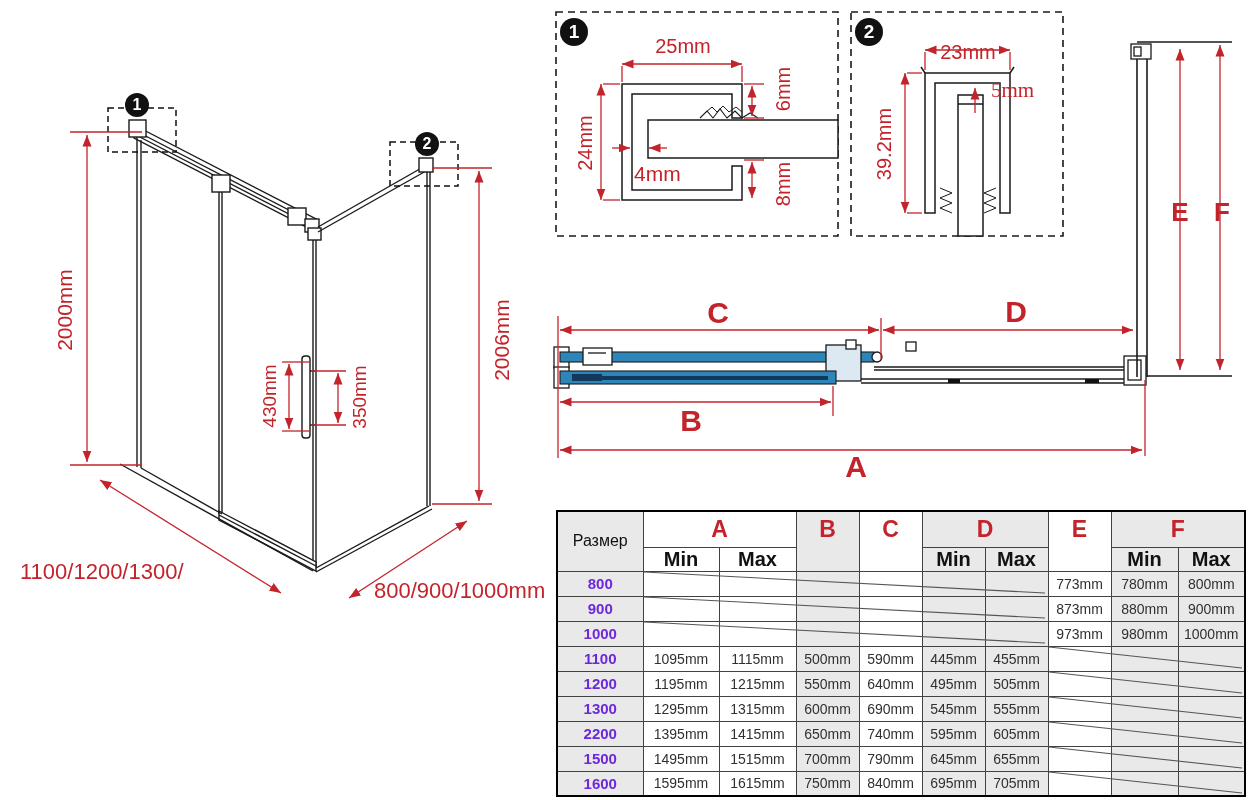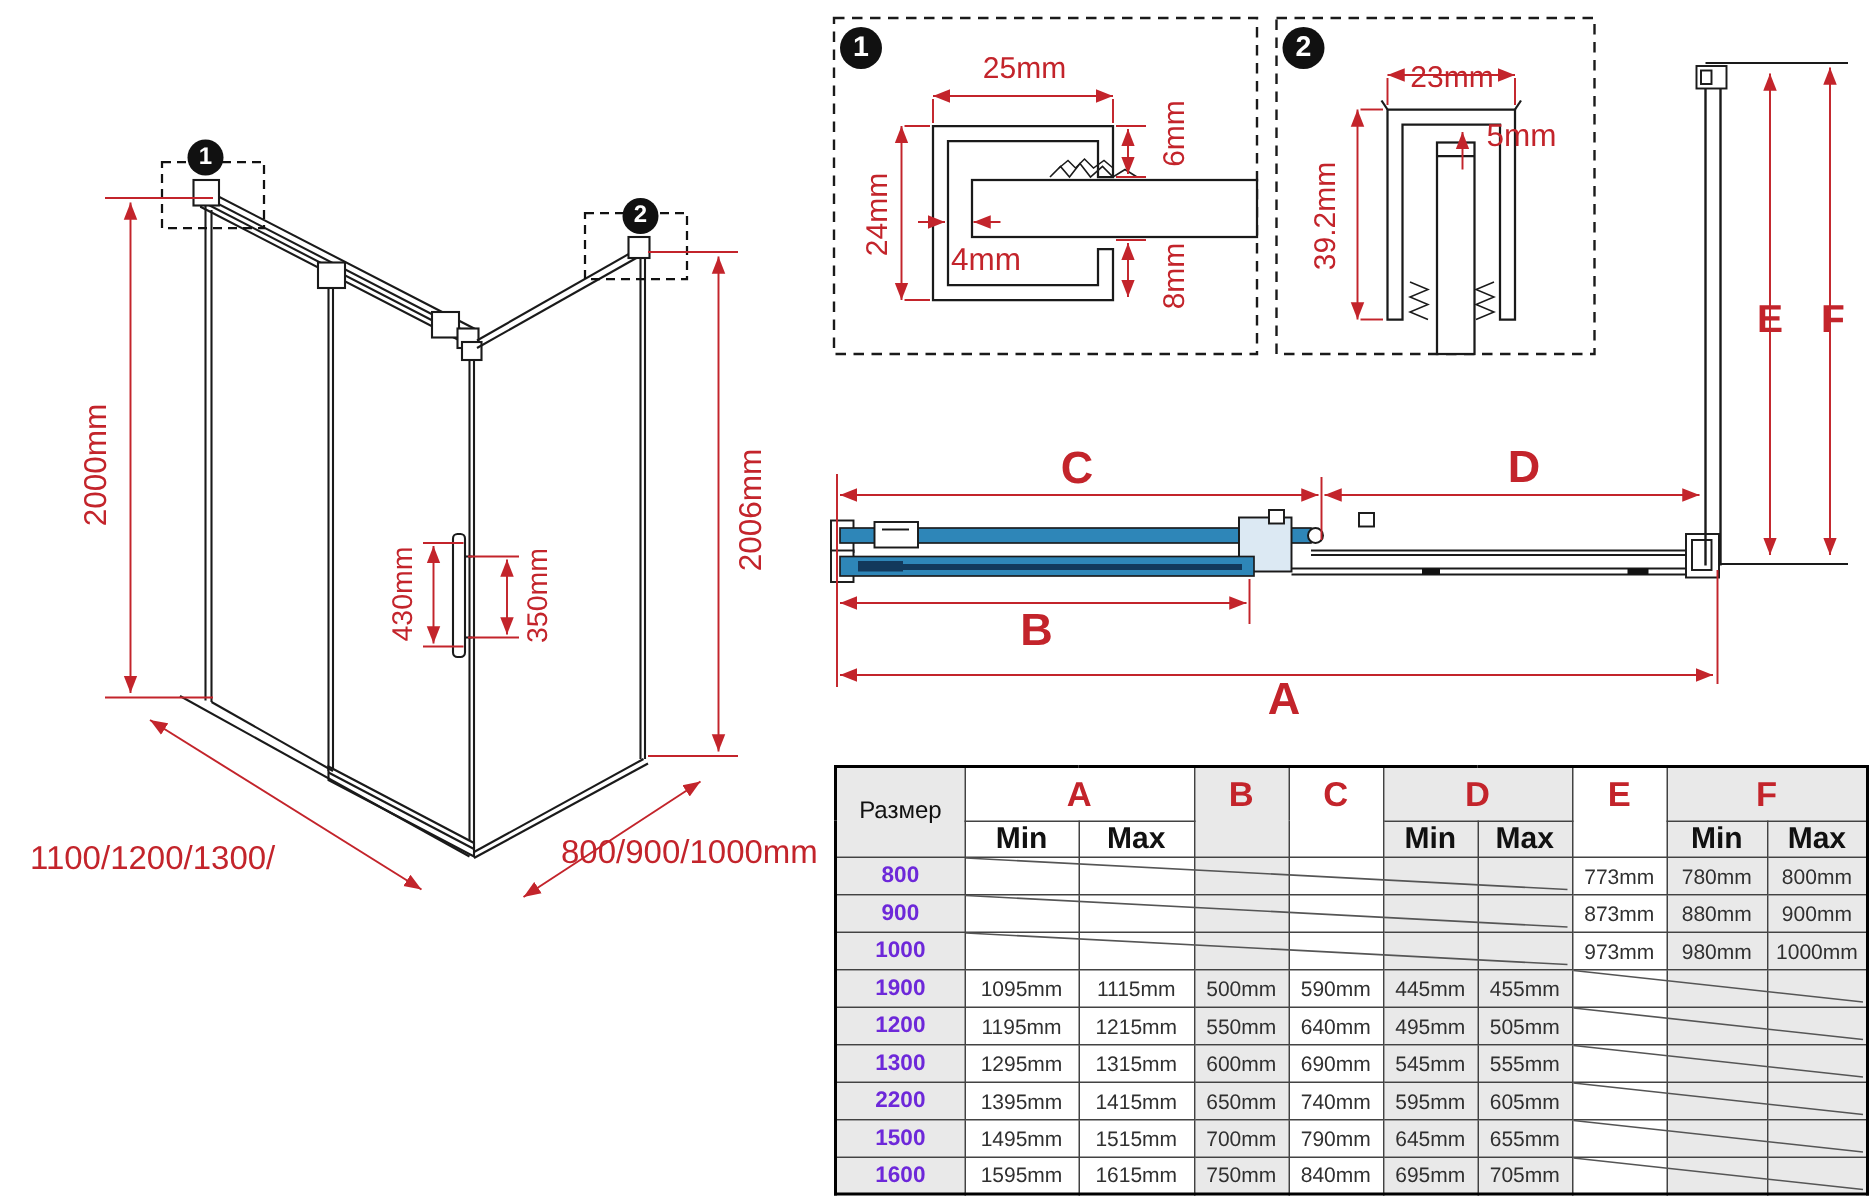--- a/index.html
+++ b/index.html
@@ -191,29 +191,29 @@
 <div class="badge sm" style="left:125px;top:93px;">1</div>
 <div class="badge sm" style="left:415px;top:132px;">2</div>
 
 <div class="lbl ctr d20" style="left:683px;top:46px;">25mm</div>
 <div class="lbl rot d20" style="left:585px;top:143px;">24mm</div>
 <div class="lbl d21" style="left:634px;top:163px;">4mm</div>
 <div class="lbl rot d20" style="left:783px;top:89px;">6mm</div>
 <div class="lbl rot d20" style="left:783px;top:184px;">8mm</div>
 
 <div class="lbl ctr d20" style="left:968px;top:52px;">23mm</div>
-<div class="lbl d21" style="left:991px;top:80px;">5mm</div>
+<div class="lbl d21" style="left:991px;top:80px;font-family:Liberation Serif, serif;">5mm</div>
 <div class="lbl rot d20" style="left:884px;top:144px;">39.2mm</div>
 
 <div class="lbl rot d21" style="left:64px;top:310px;">2000mm</div>
 <div class="lbl rot d21" style="left:501px;top:340px;">2006mm</div>
 <div class="lbl rot d19" style="left:269px;top:396px;">430mm</div>
 <div class="lbl rot d19" style="left:359px;top:397px;">350mm</div>
 <div class="lbl d22" style="left:20px;top:561px;">1100/1200/1300/</div>
-<div class="lbl d22" style="left:374px;top:557px;">800/900/1000mm</div>
+<div class="lbl d22" style="left:374px;top:580px;">800/900/1000mm</div>
 
 <div class="lbl ctr letter" style="left:718px;top:313px;">C</div>
 <div class="lbl ctr letter" style="left:1016px;top:312px;">D</div>
 <div class="lbl ctr letter" style="left:691px;top:421px;">B</div>
 <div class="lbl ctr letter" style="left:856px;top:467px;">A</div>
 <div class="lbl ctr letter-sm" style="left:1180px;top:212px;">E</div>
 <div class="lbl ctr letter-sm" style="left:1222px;top:212px;">F</div>
 
 <table id="size-table">
   <colgroup>
@@ -278,21 +278,21 @@
           <td></td>
           <td class="g"></td>
           <td></td>
           <td class="g"></td>
           <td class="g"></td>
           <td>973mm</td>
           <td class="g">980mm</td>
           <td class="g">1000mm</td>
         </tr>
         <tr>
-          <td class="g size">1900</td>
+          <td class="g size">1100</td>
           <td>1095mm</td>
           <td>1115mm</td>
           <td class="g">500mm</td>
           <td>590mm</td>
           <td class="g">445mm</td>
           <td class="g">455mm</td>
           <td></td>
           <td class="g"></td>
           <td class="g"></td>
         </tr>

